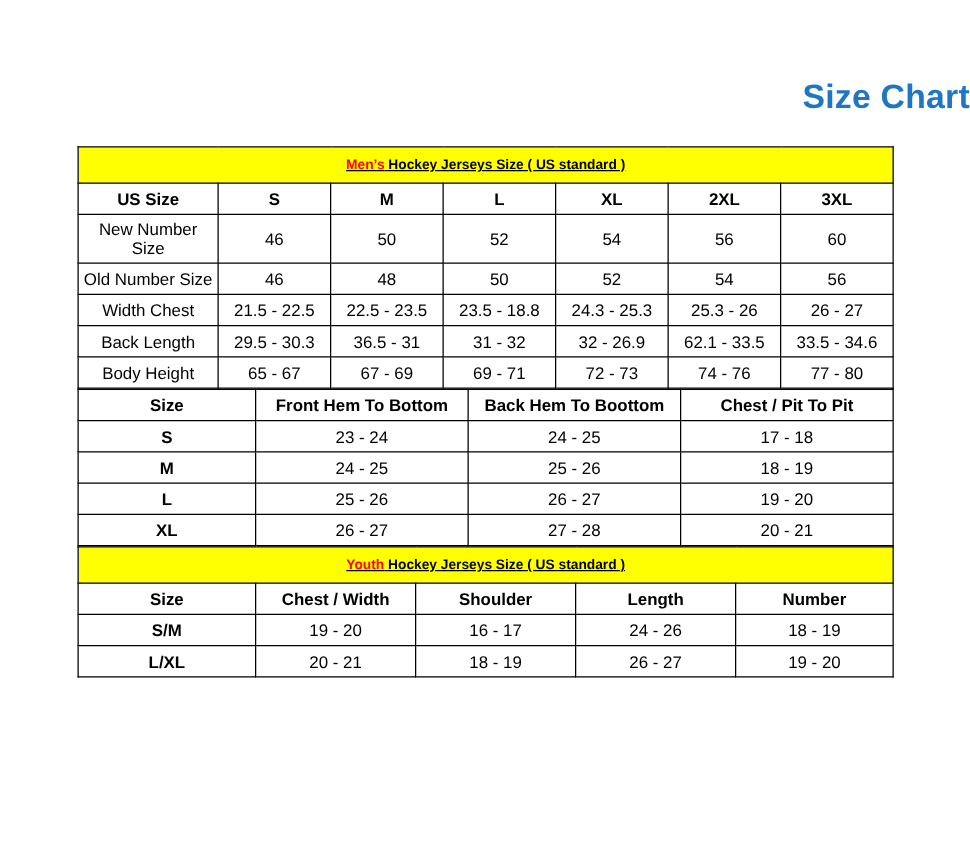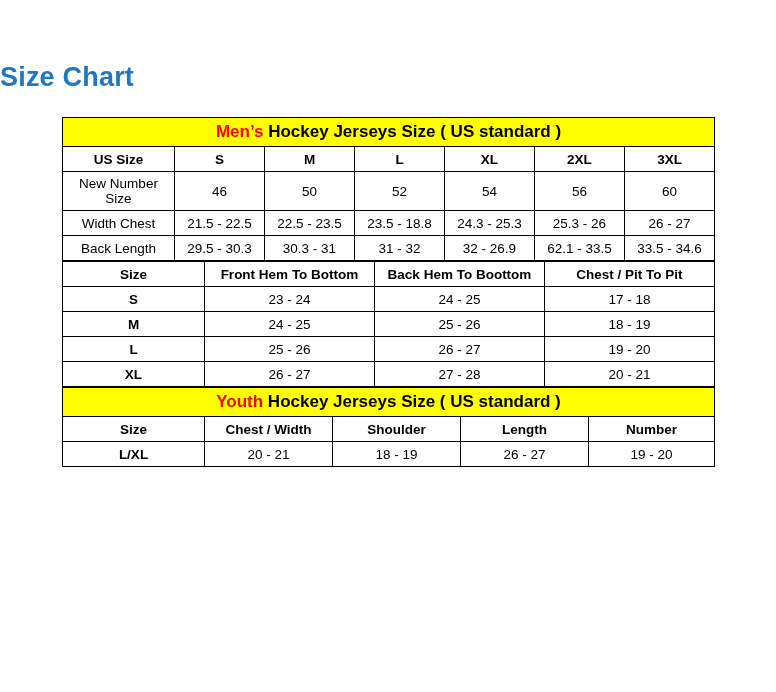--- a/index.html
+++ b/index.html
@@ -11,21 +11,21 @@
     background: #ffffff;
     font-family: "Liberation Sans", sans-serif;
   }
   .page {
     position: relative;
     width: 776px;
     height: 692px;
     background: #ffffff;
   }
   .title {
-    text-align: left;
+    text-align: right;
     color: #1f77c4;
     font-size: 27px;
     font-weight: bold;
     padding-top: 62px;
     letter-spacing: 0.2px;
   }
   .tables {
     width: 652px;
     margin: 24px auto 0 auto;
   }
@@ -40,22 +40,23 @@
     text-align: center;
     padding: 4px 2px;
     height: 25px;
     color: #000000;
     font-weight: normal;
     vertical-align: middle;
   }
   .band td {
     background: #ffff00;
     font-weight: bold;
-    font-size: 17px;
+    font-size: 11px;
     height: 29px;
+    text-decoration: underline;
   }
   .band .accent { color: #ff0000; }
   .hdr td { font-weight: bold; }
   .rowlabel { font-weight: normal; }
   .b { font-weight: bold; }
 </style>
 </head>
 <body>
 
 <div class="page">
@@ -90,36 +91,54 @@
         <tr>
           <td class="rowlabel">New Number Size</td>
           <td>46</td>
           <td>50</td>
           <td>52</td>
           <td>54</td>
           <td>56</td>
           <td>60</td>
         </tr>
         <tr>
+          <td class="rowlabel">Old Number Size</td>
+          <td>46</td>
+          <td>48</td>
+          <td>50</td>
+          <td>52</td>
+          <td>54</td>
+          <td>56</td>
+        </tr>
+        <tr>
           <td class="rowlabel">Width Chest</td>
           <td>21.5 - 22.5</td>
           <td>22.5 - 23.5</td>
           <td>23.5 - 18.8</td>
           <td>24.3 - 25.3</td>
           <td>25.3 - 26</td>
           <td>26 - 27</td>
         </tr>
         <tr>
           <td class="rowlabel">Back Length</td>
           <td>29.5 - 30.3</td>
-          <td>30.3 - 31</td>
+          <td>36.5 - 31</td>
           <td>31 - 32</td>
           <td>32 - 26.9</td>
           <td>62.1 - 33.5</td>
           <td>33.5 - 34.6</td>
+        </tr>
+        <tr>
+          <td class="rowlabel">Body Height</td>
+          <td>65 - 67</td>
+          <td>67 - 69</td>
+          <td>69 - 71</td>
+          <td>72 - 73</td>
+          <td>74 - 76</td>
+          <td>77 - 80</td>
         </tr>
       </tbody>
     </table>
 
     <table>
       <colgroup>
         <col style="width:142px">
         <col style="width:170px">
         <col style="width:170px">
         <col style="width:170px">
@@ -171,20 +190,27 @@
           <td colspan="5"><span class="accent">Youth</span><span> Hockey Jerseys Size ( US standard )</span></td>
         </tr>
         <tr class="hdr">
           <td>Size</td>
           <td>Chest / Width</td>
           <td>Shoulder</td>
           <td>Length</td>
           <td>Number</td>
         </tr>
         <tr>
+          <td class="b">S/M</td>
+          <td>19 - 20</td>
+          <td>16 - 17</td>
+          <td>24 - 26</td>
+          <td>18 - 19</td>
+        </tr>
+        <tr>
           <td class="b">L/XL</td>
           <td>20 - 21</td>
           <td>18 - 19</td>
           <td>26 - 27</td>
           <td>19 - 20</td>
         </tr>
       </tbody>
     </table>
 
   </div>

